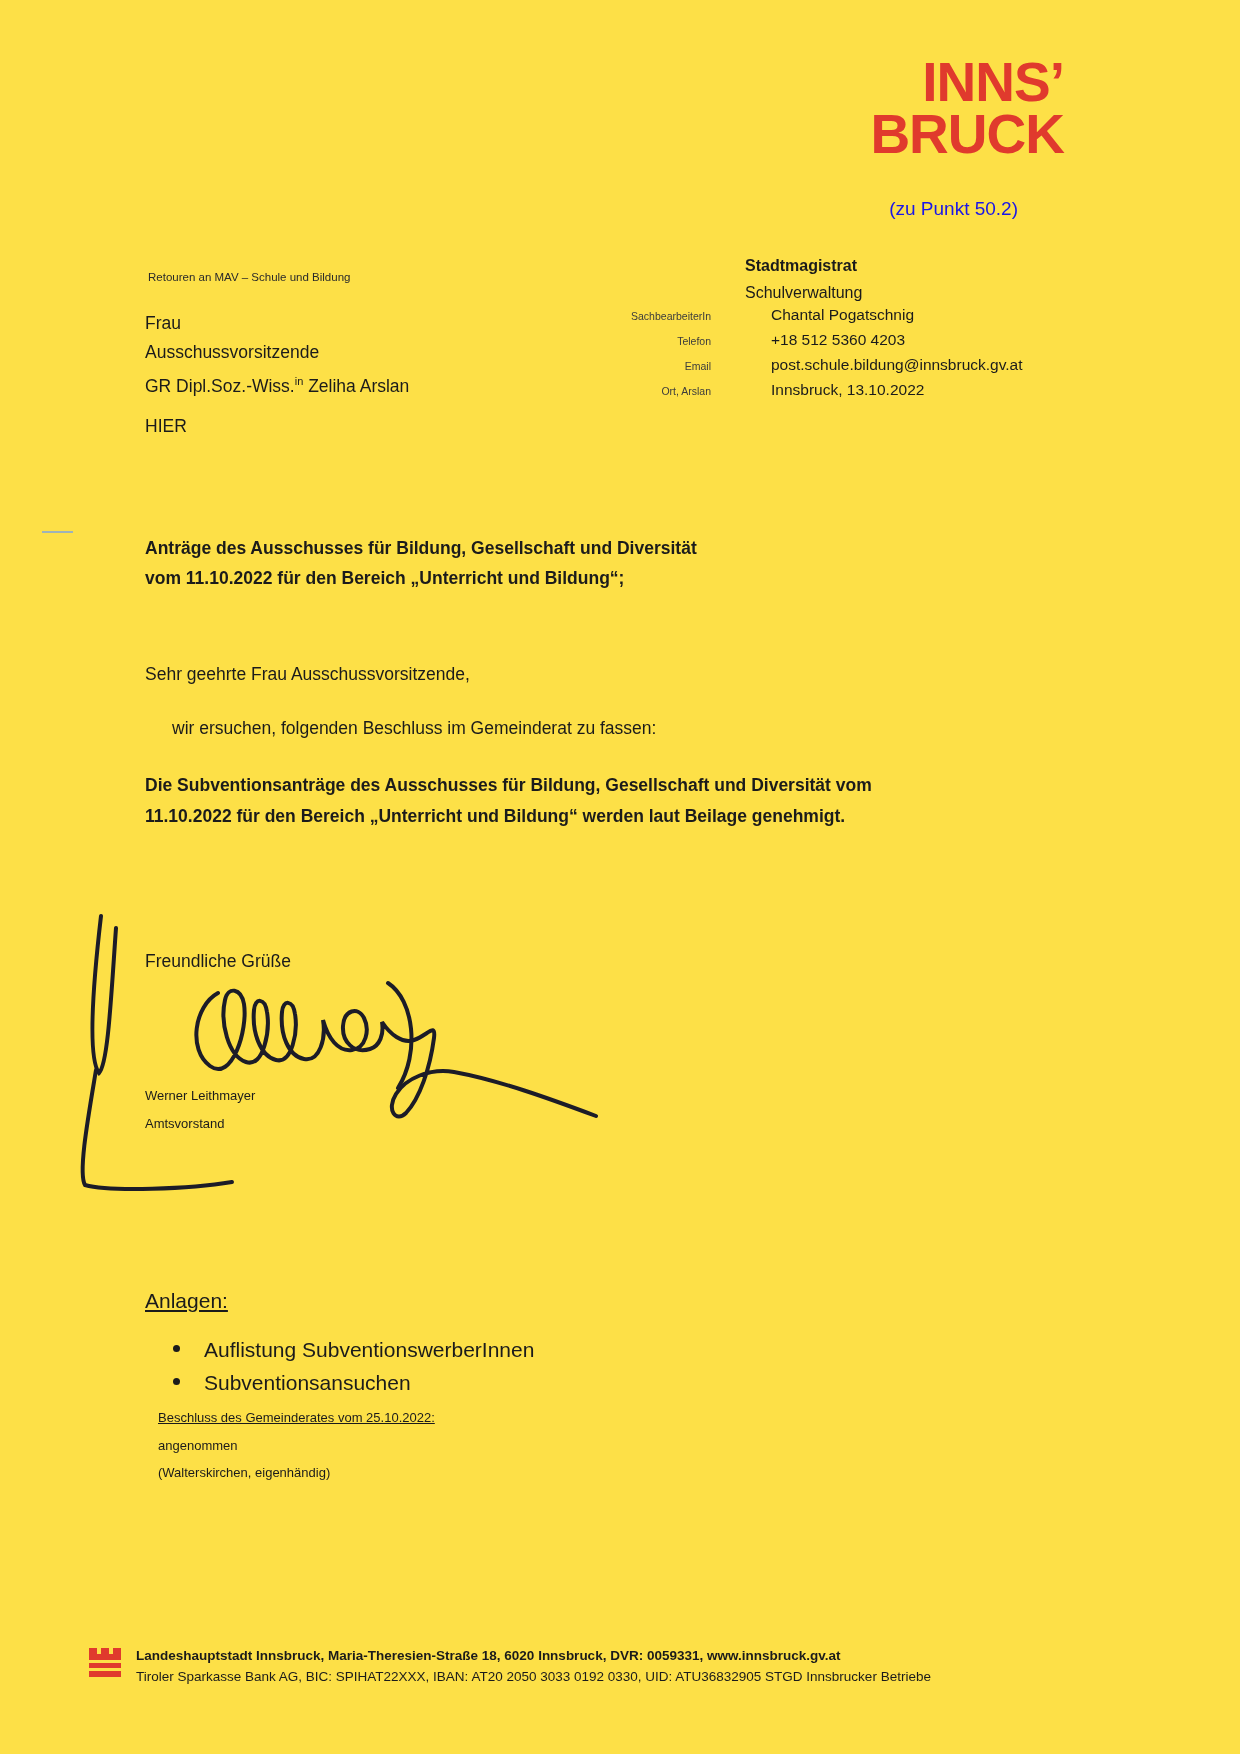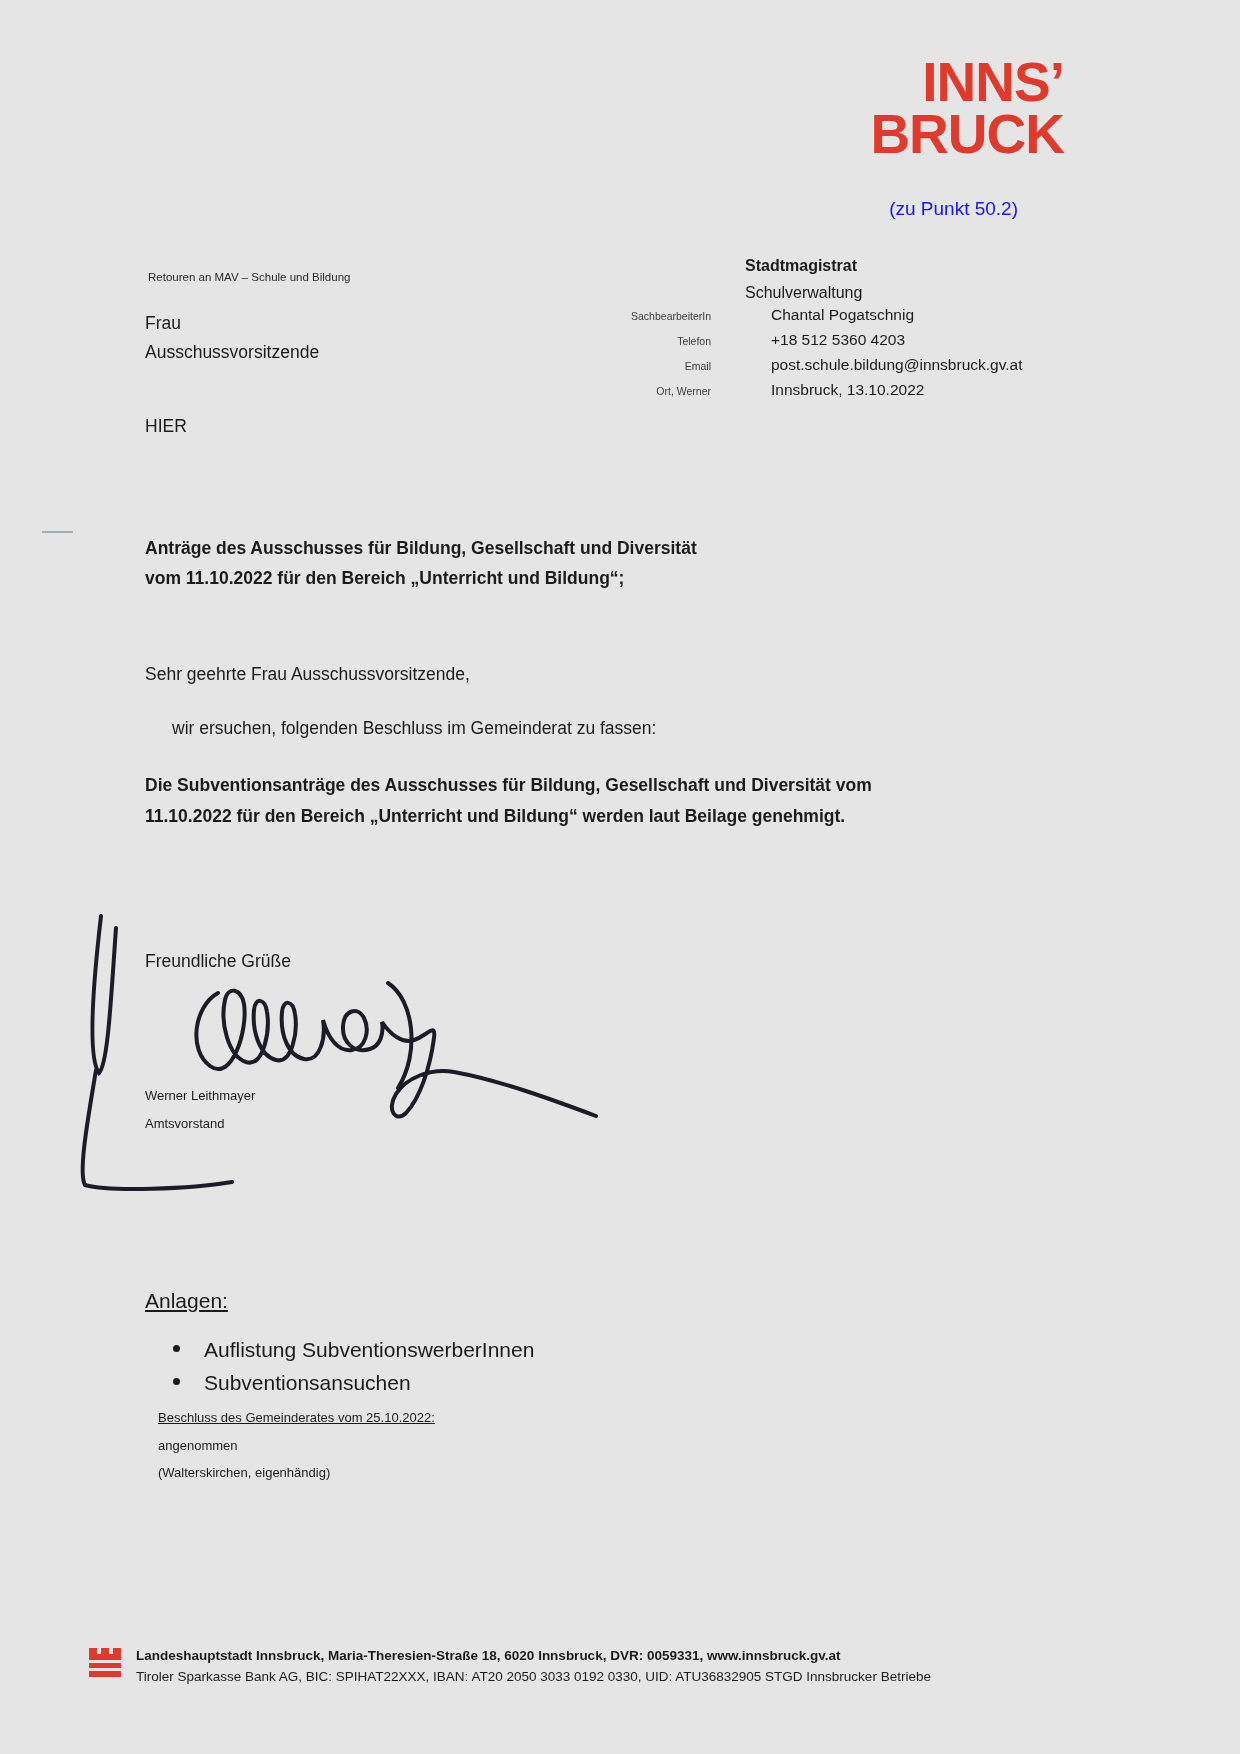--- a/index.html
+++ b/index.html
@@ -1,19 +1,19 @@
 <!DOCTYPE html>
 <html><head>
 <meta charset="utf-8">
 <style>
   * { margin:0; padding:0; box-sizing:border-box; }
   html,body { background:#ffffff; }
   .page {
     position:relative; width:1240px; height:1754px; margin:0 auto;
-    background:#e5e5e5; overflow:hidden;
+    background:#fde047; overflow:hidden;
     font-family:"Liberation Sans", sans-serif; color:#1b1b1b;
   }
   .abs { position:absolute; }
 
   
   .logo {
     top:56px; right:176px; text-align:right;
     color:#e03a2d; font-weight:bold; font-size:55px; line-height:52px;
     letter-spacing:-1px;
   }
@@ -88,40 +88,41 @@
     <div>BRUCK</div>
   </div>
 
   <div class="abs point-note">(zu Punkt 50.2)</div>
 
   <div class="abs return-note">Retouren an MAV – Schule und Bildung</div>
 
   <div class="abs recipient">
     <div>Frau</div>
     <div>Ausschussvorsitzende</div>
+    <div><span>GR Dipl.Soz.-Wiss.</span><sup>in</sup><span> Zeliha Arslan</span></div>
   </div>
   <div class="abs hier">HIER</div>
 
   <div class="abs sender-org">Stadtmagistrat</div>
   <div class="abs sender-dept">Schulverwaltung</div>
   <div class="abs sender-rows">
     <div class="sender-row">
       <span class="lbl">SachbearbeiterIn</span>
       <span class="val">Chantal Pogatschnig</span>
     </div>
     <div class="sender-row">
       <span class="lbl">Telefon</span>
       <span class="val">+18 512 5360 4203</span>
     </div>
     <div class="sender-row">
       <span class="lbl">Email</span>
       <span class="val">post.schule.bildung@innsbruck.gv.at</span>
     </div>
     <div class="sender-row">
-      <span class="lbl">Ort, Werner</span>
+      <span class="lbl">Ort, Arslan</span>
       <span class="val">Innsbruck, 13.10.2022</span>
     </div>
   </div>
 
   <div class="abs fold-mark"></div>
 
   <div class="abs subject">
     <div>Anträge des Ausschusses für Bildung, Gesellschaft und Diversität</div>
     <div>vom 11.10.2022 für den Bereich „Unterricht und Bildung“;</div>
   </div>

